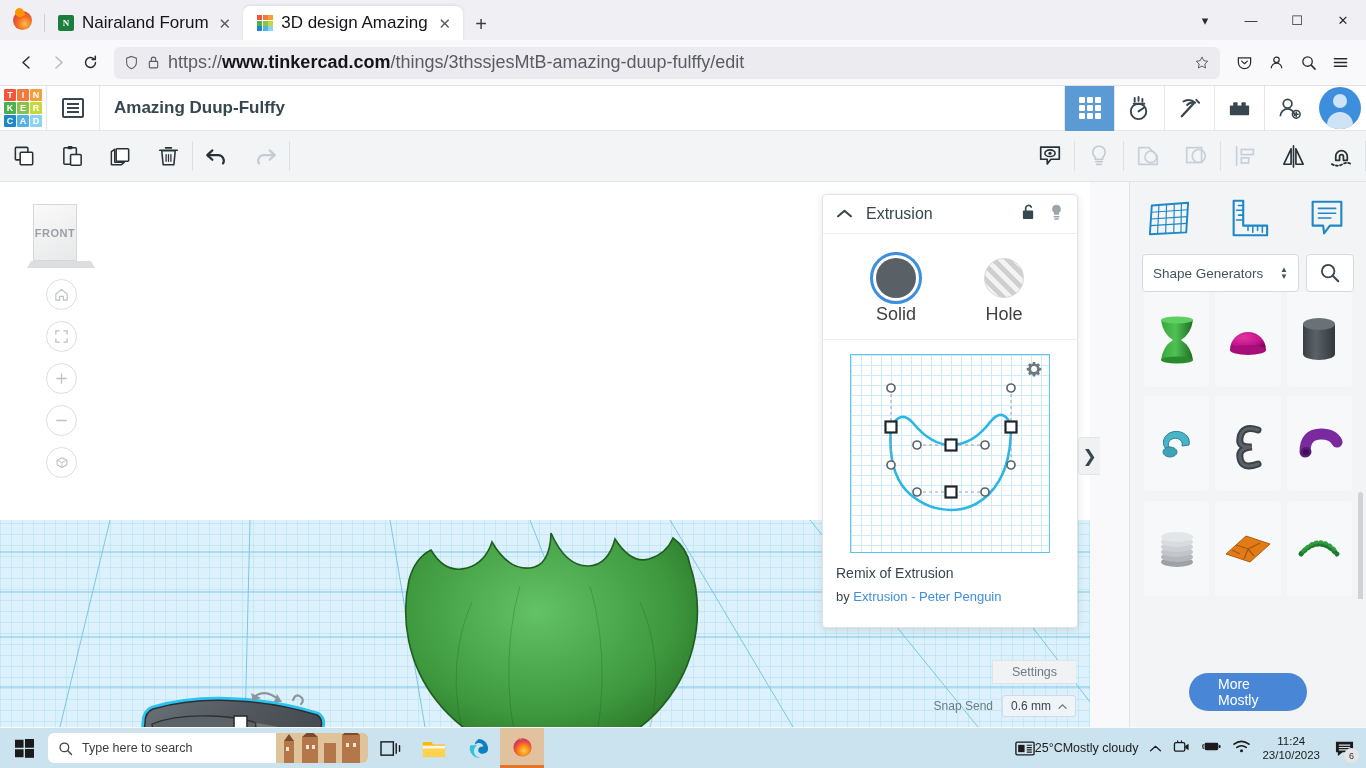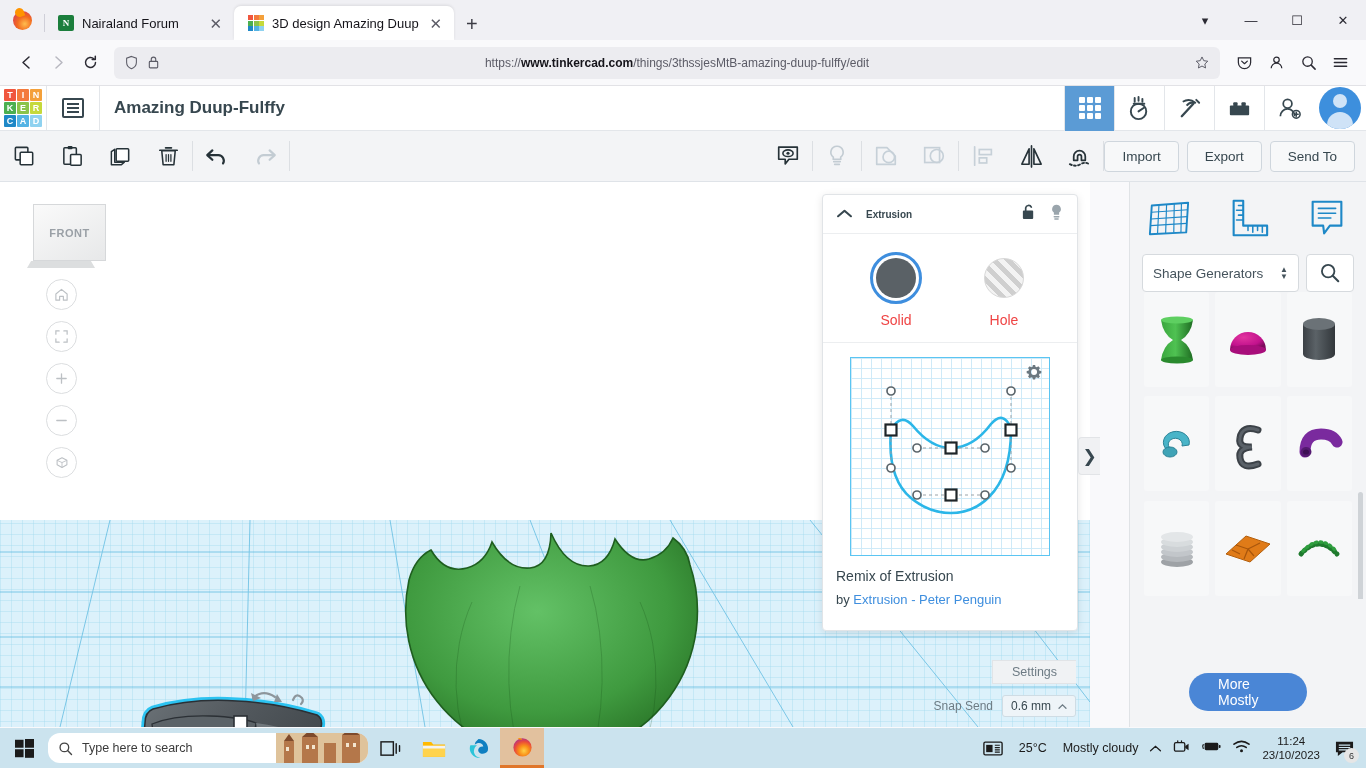--- a/index.html
+++ b/index.html
@@ -33,21 +33,21 @@
     border-radius: 7px 7px 0 0; position: relative; min-width: 190px; max-width: 220px;
   }
   .tab.inactive { background: transparent; }
   .tab.inactive:before{
     content:""; position:absolute; left:0; top:8px; bottom:8px; width:1px; background:#cfcfd8;
   }
   .tab.active { background: #ffffff; box-shadow: 0 -1px 3px rgba(0,0,0,.09); }
   .tab .favicon { width: 16px; height: 16px; flex: 0 0 16px; }
   .tab .tab-title {
     flex: 1; white-space: nowrap; overflow: hidden; text-overflow: clip;
-    font-size: 13px; color: #15141a;
+    font-size: 17px; color: #15141a;
   }
   .tab .tab-close { font-size: 15px; color: #5b5b66; line-height: 1; padding: 0 2px; }
   .nairaland-ico {
     width: 16px; height: 16px; background: #1b7e3c; border-radius: 2px;
     display: flex; align-items: center; justify-content: center;
     color: #fff; font-size: 9px; font-weight: bold; font-family: "Liberation Serif", serif;
   }
   .tinkercad-favicon {
     width: 16px; height: 16px; display: grid;
     grid-template-columns: repeat(3, 1fr); grid-template-rows: repeat(3, 1fr); gap: 0.5px;
@@ -70,21 +70,21 @@
   }
   .nav-btn {
     width: 32px; height: 32px; display: flex; align-items: center; justify-content: center;
     font-size: 16px; color: #2b2a33; border-radius: 5px;
   }
   .nav-btn.disabled { color: #b8b8c0; }
   .urlbar {
     flex: 1; height: 32px; margin: 0 8px; background: #ececf0; border-radius: 6px;
     display: flex; align-items: center; padding: 0 10px; gap: 8px;
   }
-  .urlbar .url-text { font-size: 12px; color: #5b5b66; flex: 1; text-align: center; }
+  .urlbar .url-text { font-size: 18px; color: #5b5b66; flex: 1; }
   .urlbar .url-text b { color: #15141a; font-weight: 600; }
   .navbar-right { display: flex; align-items: center; }
 
   
   .tc-header {
     position: absolute; left: 0; top: 86px; width: 1366px; height: 45px;
     background: #ffffff; border-bottom: 1px solid #e3e6ea; display: flex; align-items: center;
   }
   .tc-logo {
     width: 46px; height: 45px; display: flex; align-items: center; justify-content: center;
@@ -139,21 +139,21 @@
     font-size: 13.5px; color: #37474f; display: flex; align-items: center;
   }
 
   
   .viewport {
     position: absolute; left: 0; top: 182px; width: 1090px; height: 545px;
     background: #ffffff; overflow: hidden;
   }
   .vp-nav { position: absolute; left: 18px; top: 22px; width: 80px; }
   .viewcube {
-    width: 73px; height: 57px; margin-left: 15px;
+    width: 44px; height: 57px; margin-left: 15px;
     background: linear-gradient(150deg,#fafafa,#e7e8e9);
     border: 1px solid #d6d8da; display: flex; align-items: center; justify-content: center;
     font-size: 11px; font-weight: bold; color: #9aa0a6; letter-spacing: .5px;
   }
   .viewcube-base { width: 68px; height: 7px; margin-left: 9px; background: #dcdedf;
     clip-path: polygon(6% 0, 94% 0, 100% 100%, 0 100%); }
   .vp-circle {
     width: 31px; height: 31px; border-radius: 50%; border: 1px solid #dcdee0;
     margin: 11px 0 0 28px; display: flex; align-items: center; justify-content: center; color: #bcc0c4;
   }
@@ -177,36 +177,36 @@
   
   .extrusion-panel {
     position: absolute; left: 822px; top: 194px; width: 256px; z-index: 5;
     background: #fff; border: 1px solid #e1e4e7; border-radius: 4px;
     box-shadow: 0 2px 9px rgba(0,0,0,.10); overflow: hidden;
   }
   .ep-head {
     height: 39px; display: flex; align-items: center; padding: 0 13px; gap: 13px;
     border-bottom: 1px solid #eceef0;
   }
-  .ep-head .ep-title { font-size: 10px; font-weight: bold; color: #37474f; flex: 1; }
+  .ep-head .ep-title { font-size: 16px; font-weight: normal; color: #37474f; flex: 1; }
   .ep-body { padding: 18px 0 10px 0; }
   .ep-modes { display: flex; justify-content: center; gap: 56px; }
   .ep-mode { text-align: center; }
   .swatch-wrap {
     width: 52px; height: 52px; border-radius: 50%; display: flex; align-items: center; justify-content: center;
     margin: 0 auto;
   }
   .swatch-wrap.sel { border: 3px solid #3e8ede; }
   .swatch { width: 40px; height: 40px; border-radius: 50%; }
   .swatch.solid { background: #5a6166; }
   .swatch.hole {
     background: repeating-linear-gradient(45deg,#cfcfcf 0 5px,#f3f3f3 5px 10px);
     border: 1px solid #d8d8d8;
   }
-  .ep-mode .mlabel { font-size: 14px; color: #ef4444; margin-top: 8px; }
+  .ep-mode .mlabel { font-size: 18px; color: #404040; }
   .ep-divider { height: 1px; background: #eceef0; margin: 14px 0 0 0; }
   .sketch-box {
     width: 200px; height: 199px; margin: 14px auto 0 auto; position: relative;
     background-color: #ffffff;
     background-image:
       linear-gradient(to right, #cfeaf8 1px, transparent 1px),
       linear-gradient(to bottom, #cfeaf8 1px, transparent 1px);
     background-size: 10px 10px;
     border: 1.5px solid #5bc5f2;
   }
@@ -262,32 +262,32 @@
     font-size: 14px; display: flex; align-items: center;
   }
 
   
   .taskbar {
     position: absolute; left: 0; bottom: 0; width: 1366px; height: 40px;
     background: #cbe3ee; display: flex; align-items: center;
   }
   .start-btn { width: 48px; height: 40px; display: flex; align-items: center; justify-content: center; }
   .tb-search {
-    width: 320px; height: 30px; background: #fff; border-radius: 12px;
+    width: 320px; height: 30px; background: #fff; border-radius: 6px;
     display: flex; align-items: center; gap: 9px; padding: 0 10px;
     font-size: 12.5px; color: #3b3b3b; position: relative; overflow: hidden;
   }
   .tb-search .shot {
     position: absolute; right: 0; top: 0; bottom: 0; width: 92px;
     background: linear-gradient(180deg,#cf9b6f 0%, #e6c49b 40%, #f0ddc4 100%);
   }
   .tb-icon { width: 44px; height: 40px; display: flex; align-items: center; justify-content: center; }
   .tb-icon.active { background: rgba(255,150,60,.45); border-bottom: 3px solid #e0762a; }
   .tray { margin-left: auto; display: flex; align-items: center; gap: 11px; padding-right: 9px; }
-  .tray-weather { display: flex; align-items: center; gap: 16px; font-size: 12.5px; color: #1b1b1b; }
+  .tray-weather { display: flex; align-items: center; gap: 0; font-size: 12.5px; color: #1b1b1b; }
   .tray-clock { font-size: 11.5px; color: #1b1b1b; text-align: center; line-height: 14px; }
   .tray-badge { position: relative; width: 26px; height: 26px; display:flex; align-items:center; justify-content:center; }
   .tray-badge .cnt {
     position: absolute; right: -2px; bottom: -2px; width: 15px; height: 15px; border-radius: 50%;
     background: #e6e6e6; color: #333; font-size: 9px; display: flex; align-items: center; justify-content: center;
   }
 </style>
 </head>
 <body>
 
@@ -550,25 +550,20 @@
       </svg>
   </div>
   <div class="tool-btn">
     <svg width="27" height="27" viewBox="0 0 28 28">
         <path d="M8 14 a6 6 0 0 1 12 0 v4 h-4 v-4 a2 2 0 0 0 -4 0 v4 h-4 Z" fill="none" stroke="#263238" stroke-width="1.8" stroke-linejoin="round"></path>
         <path d="M4 22 q6 3 11 0 q5-3 9 0" fill="none" stroke="#263238" stroke-width="2" stroke-linecap="round" stroke-dasharray="2 2.4"></path>
       </svg>
   </div>
   <div class="tbar-sep"></div>
 
-  <div class="tbar-right">
-    <div class="tbar-btn">Import</div>
-    <div class="tbar-btn">Export</div>
-    <div class="tbar-btn">Send To</div>
-  </div>
 </div>
 
 <div class="viewport">
   <svg width="1090" height="545" viewBox="0 0 1090 545" style="position:absolute;left:0;top:0;">
     <defs>
       <linearGradient id="gGreen" x1="0" y1="0" x2="0.4" y2="1">
         <stop offset="0%" stop-color="#57b85a"></stop>
           <stop offset="55%" stop-color="#3f9a3f"></stop>
           <stop offset="100%" stop-color="#266b28"></stop>
       </linearGradient>

